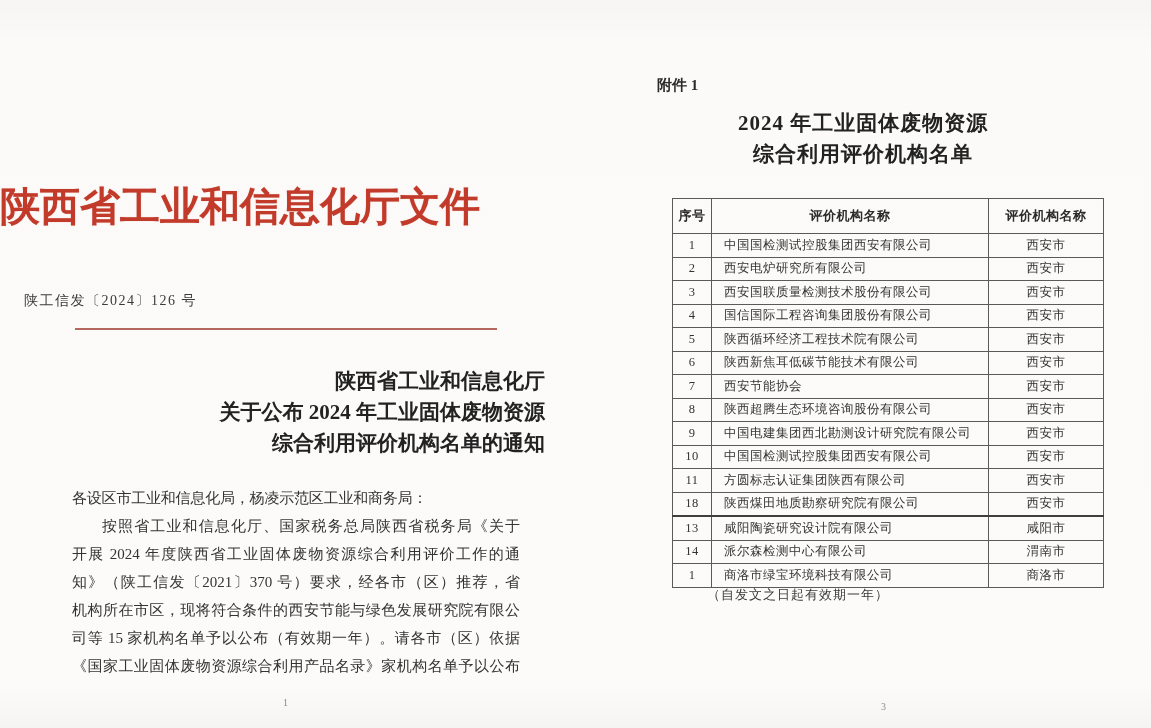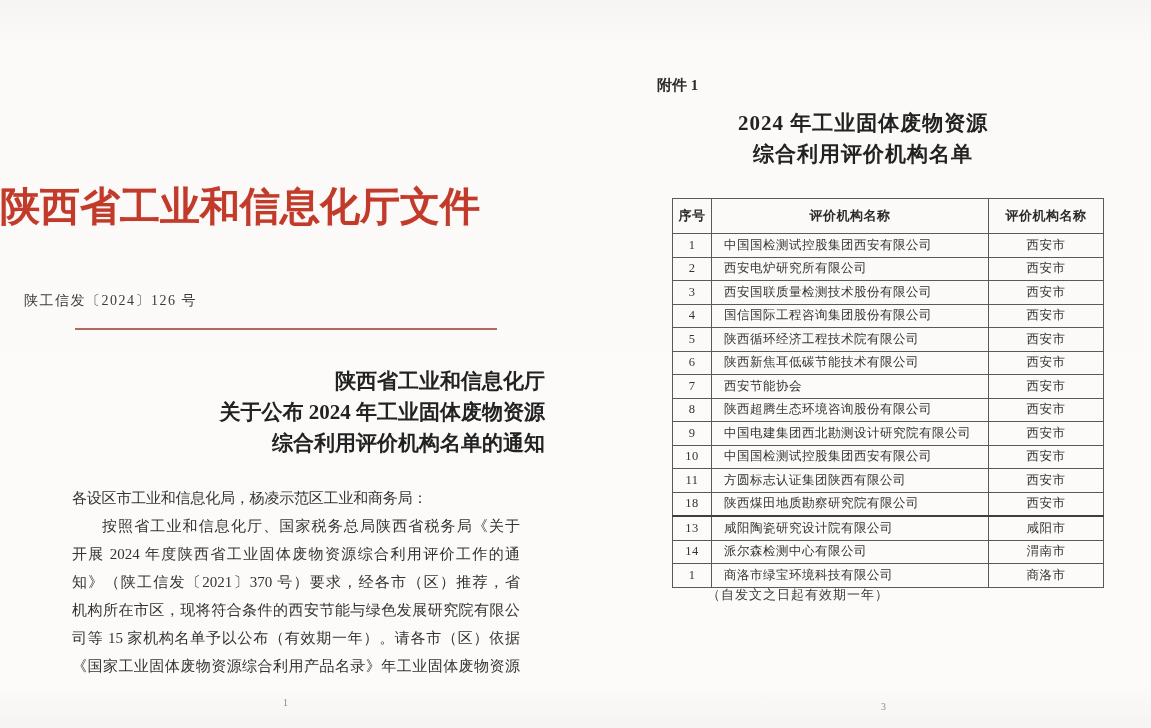--- a/index.html
+++ b/index.html
@@ -65,21 +65,21 @@
       <div>综合利用评价机构名单的通知</div>
     </div>
     <div class="body-block">
       <div class="salutation">各设区市工业和信息化局，杨凌示范区工业和商务局：</div>
       <div id="body-lines">
           <div class="body-line indent">按照省工业和信息化厅、国家税务总局陕西省税务局《关于</div>
           <div class="body-line">开展 2024 年度陕西省工业固体废物资源综合利用评价工作的通</div>
           <div class="body-line">知》（陕工信发〔2021〕370 号）要求，经各市（区）推荐，省</div>
           <div class="body-line">机构所在市区，现将符合条件的西安节能与绿色发展研究院有限公</div>
           <div class="body-line">司等 15 家机构名单予以公布（有效期一年）。请各市（区）依据</div>
-          <div class="body-line">《国家工业固体废物资源综合利用产品名录》年工业固体废物资源</div>
+          <div class="body-line">《国家工业固体废物资源综合利用产品名录》家机构名单予以公布</div>
         </div>
     </div>
     <div class="pageno pageno-left">1</div>
   </div>
 
   <div class="page page-right">
     <div class="attach-label">附件 1</div>
     <div class="attach-title">
       <div>2024 年工业固体废物资源</div>
       <div>综合利用评价机构名单</div>

